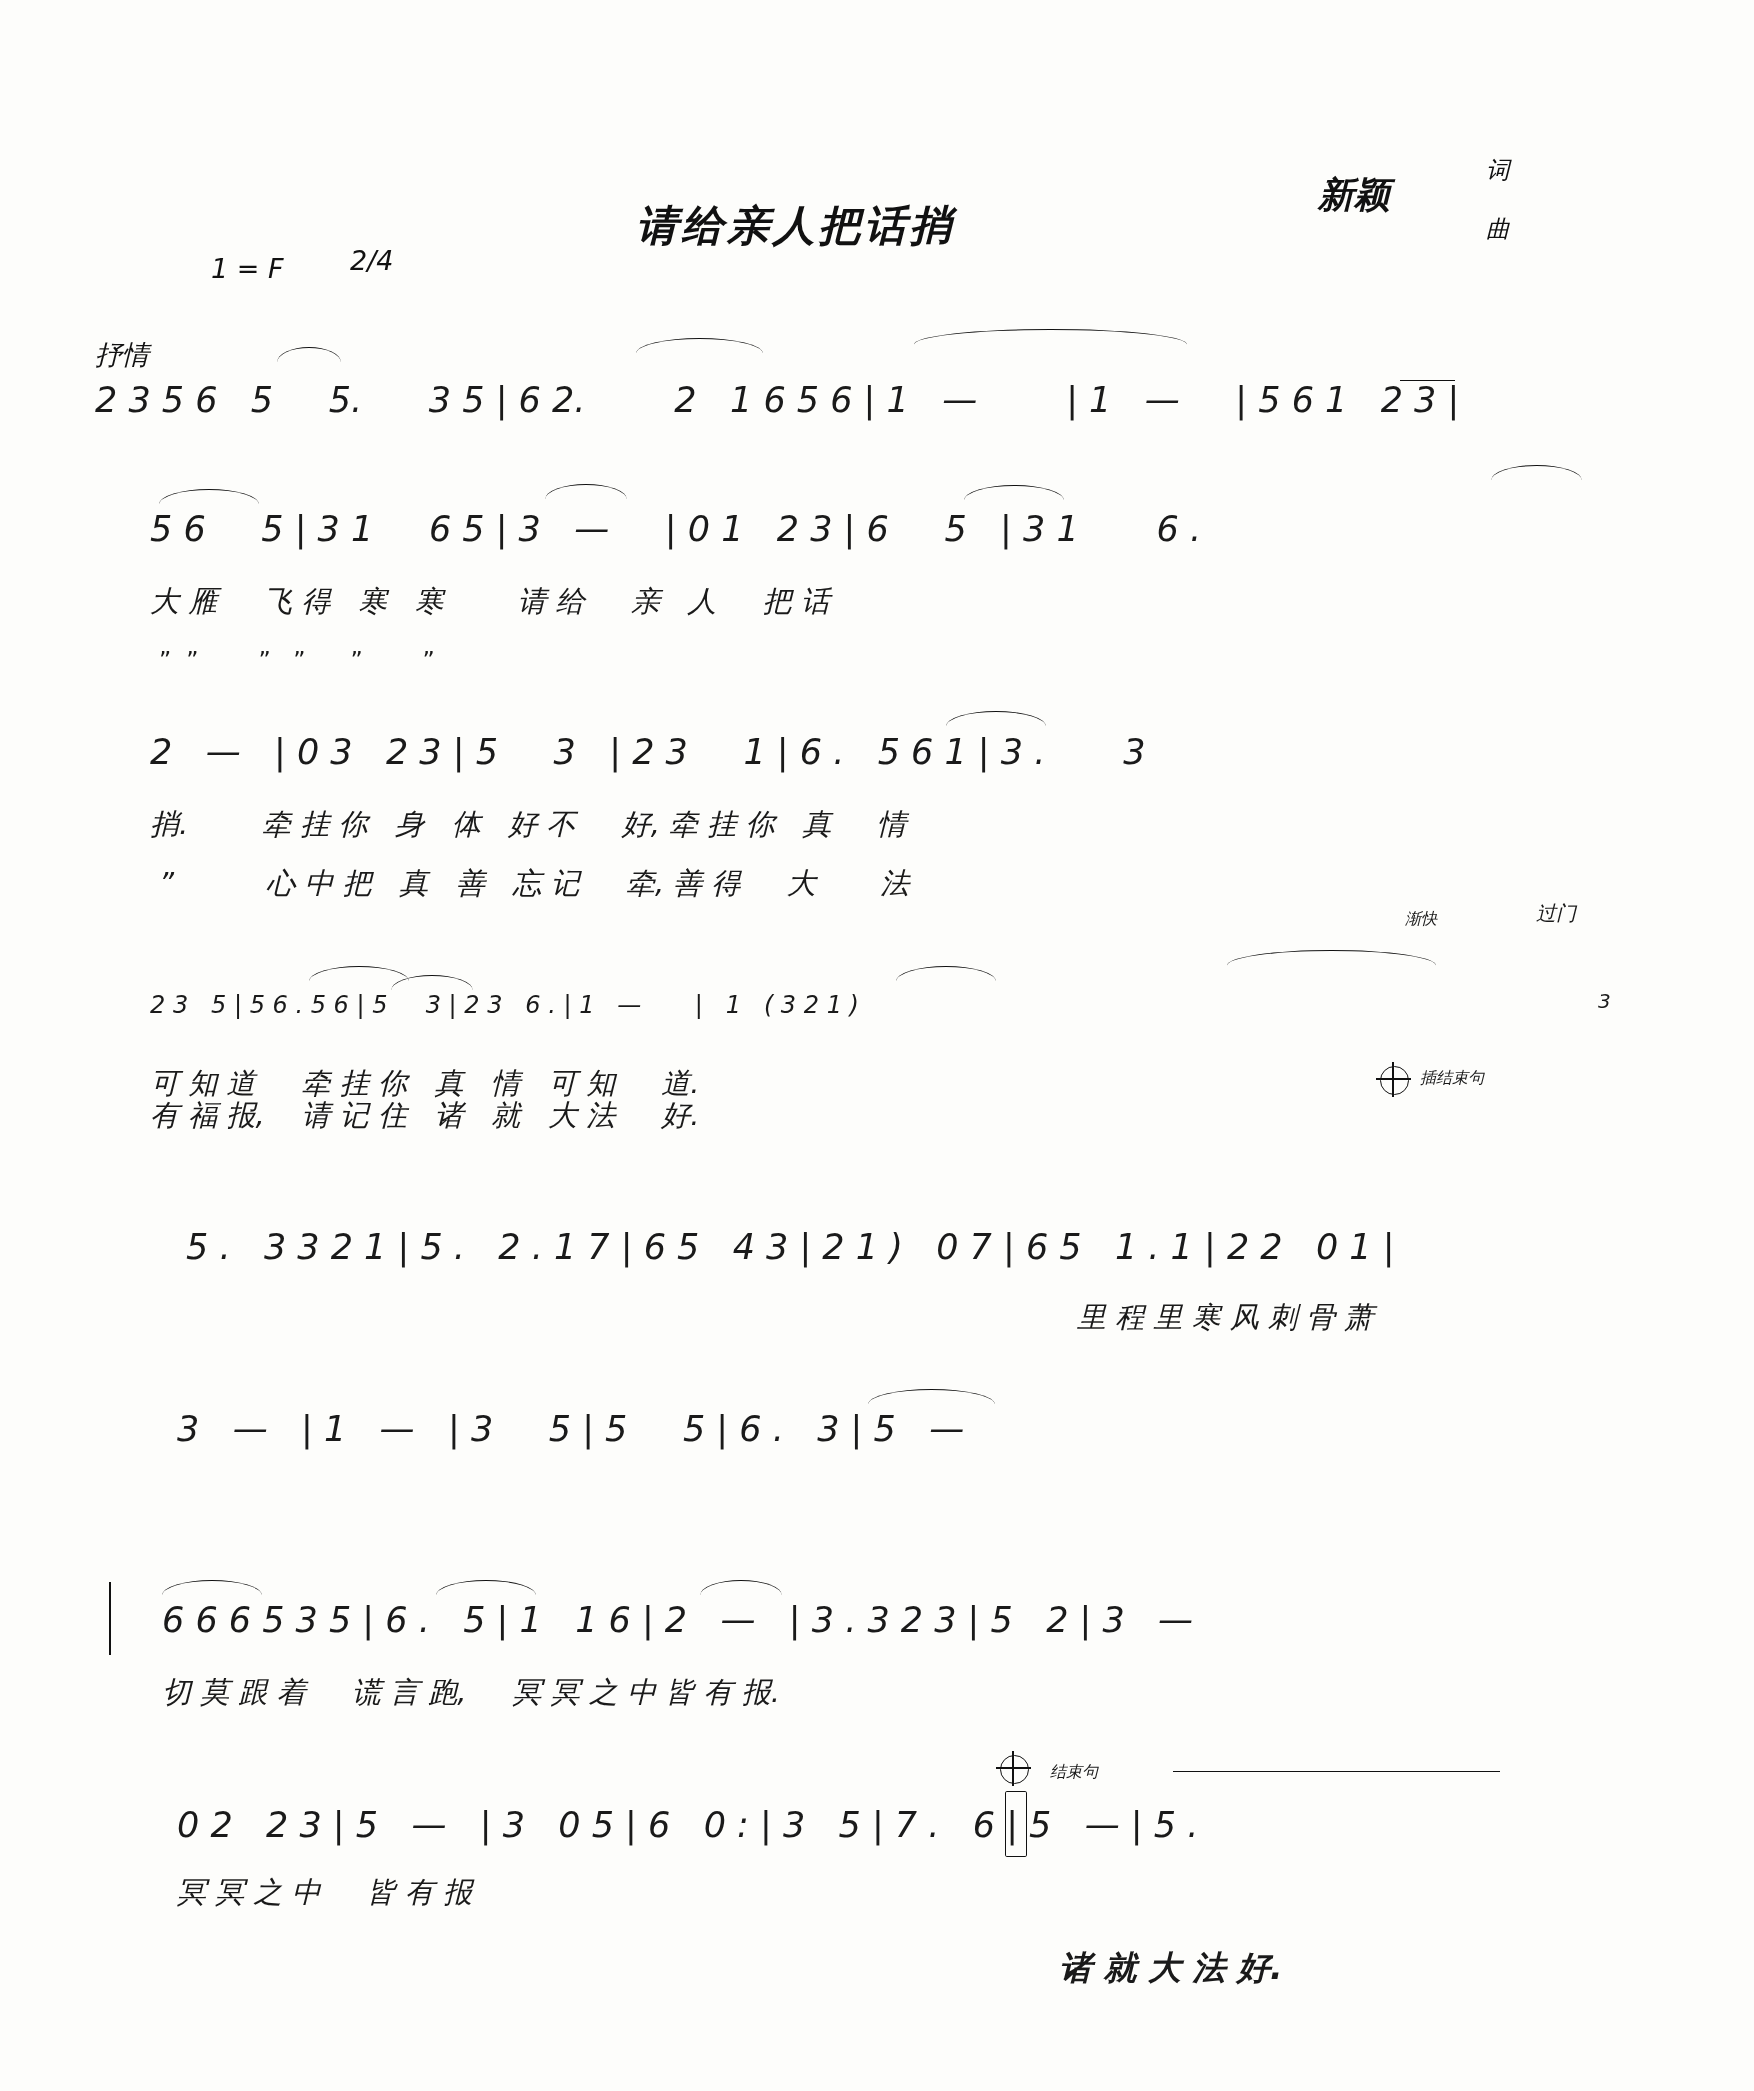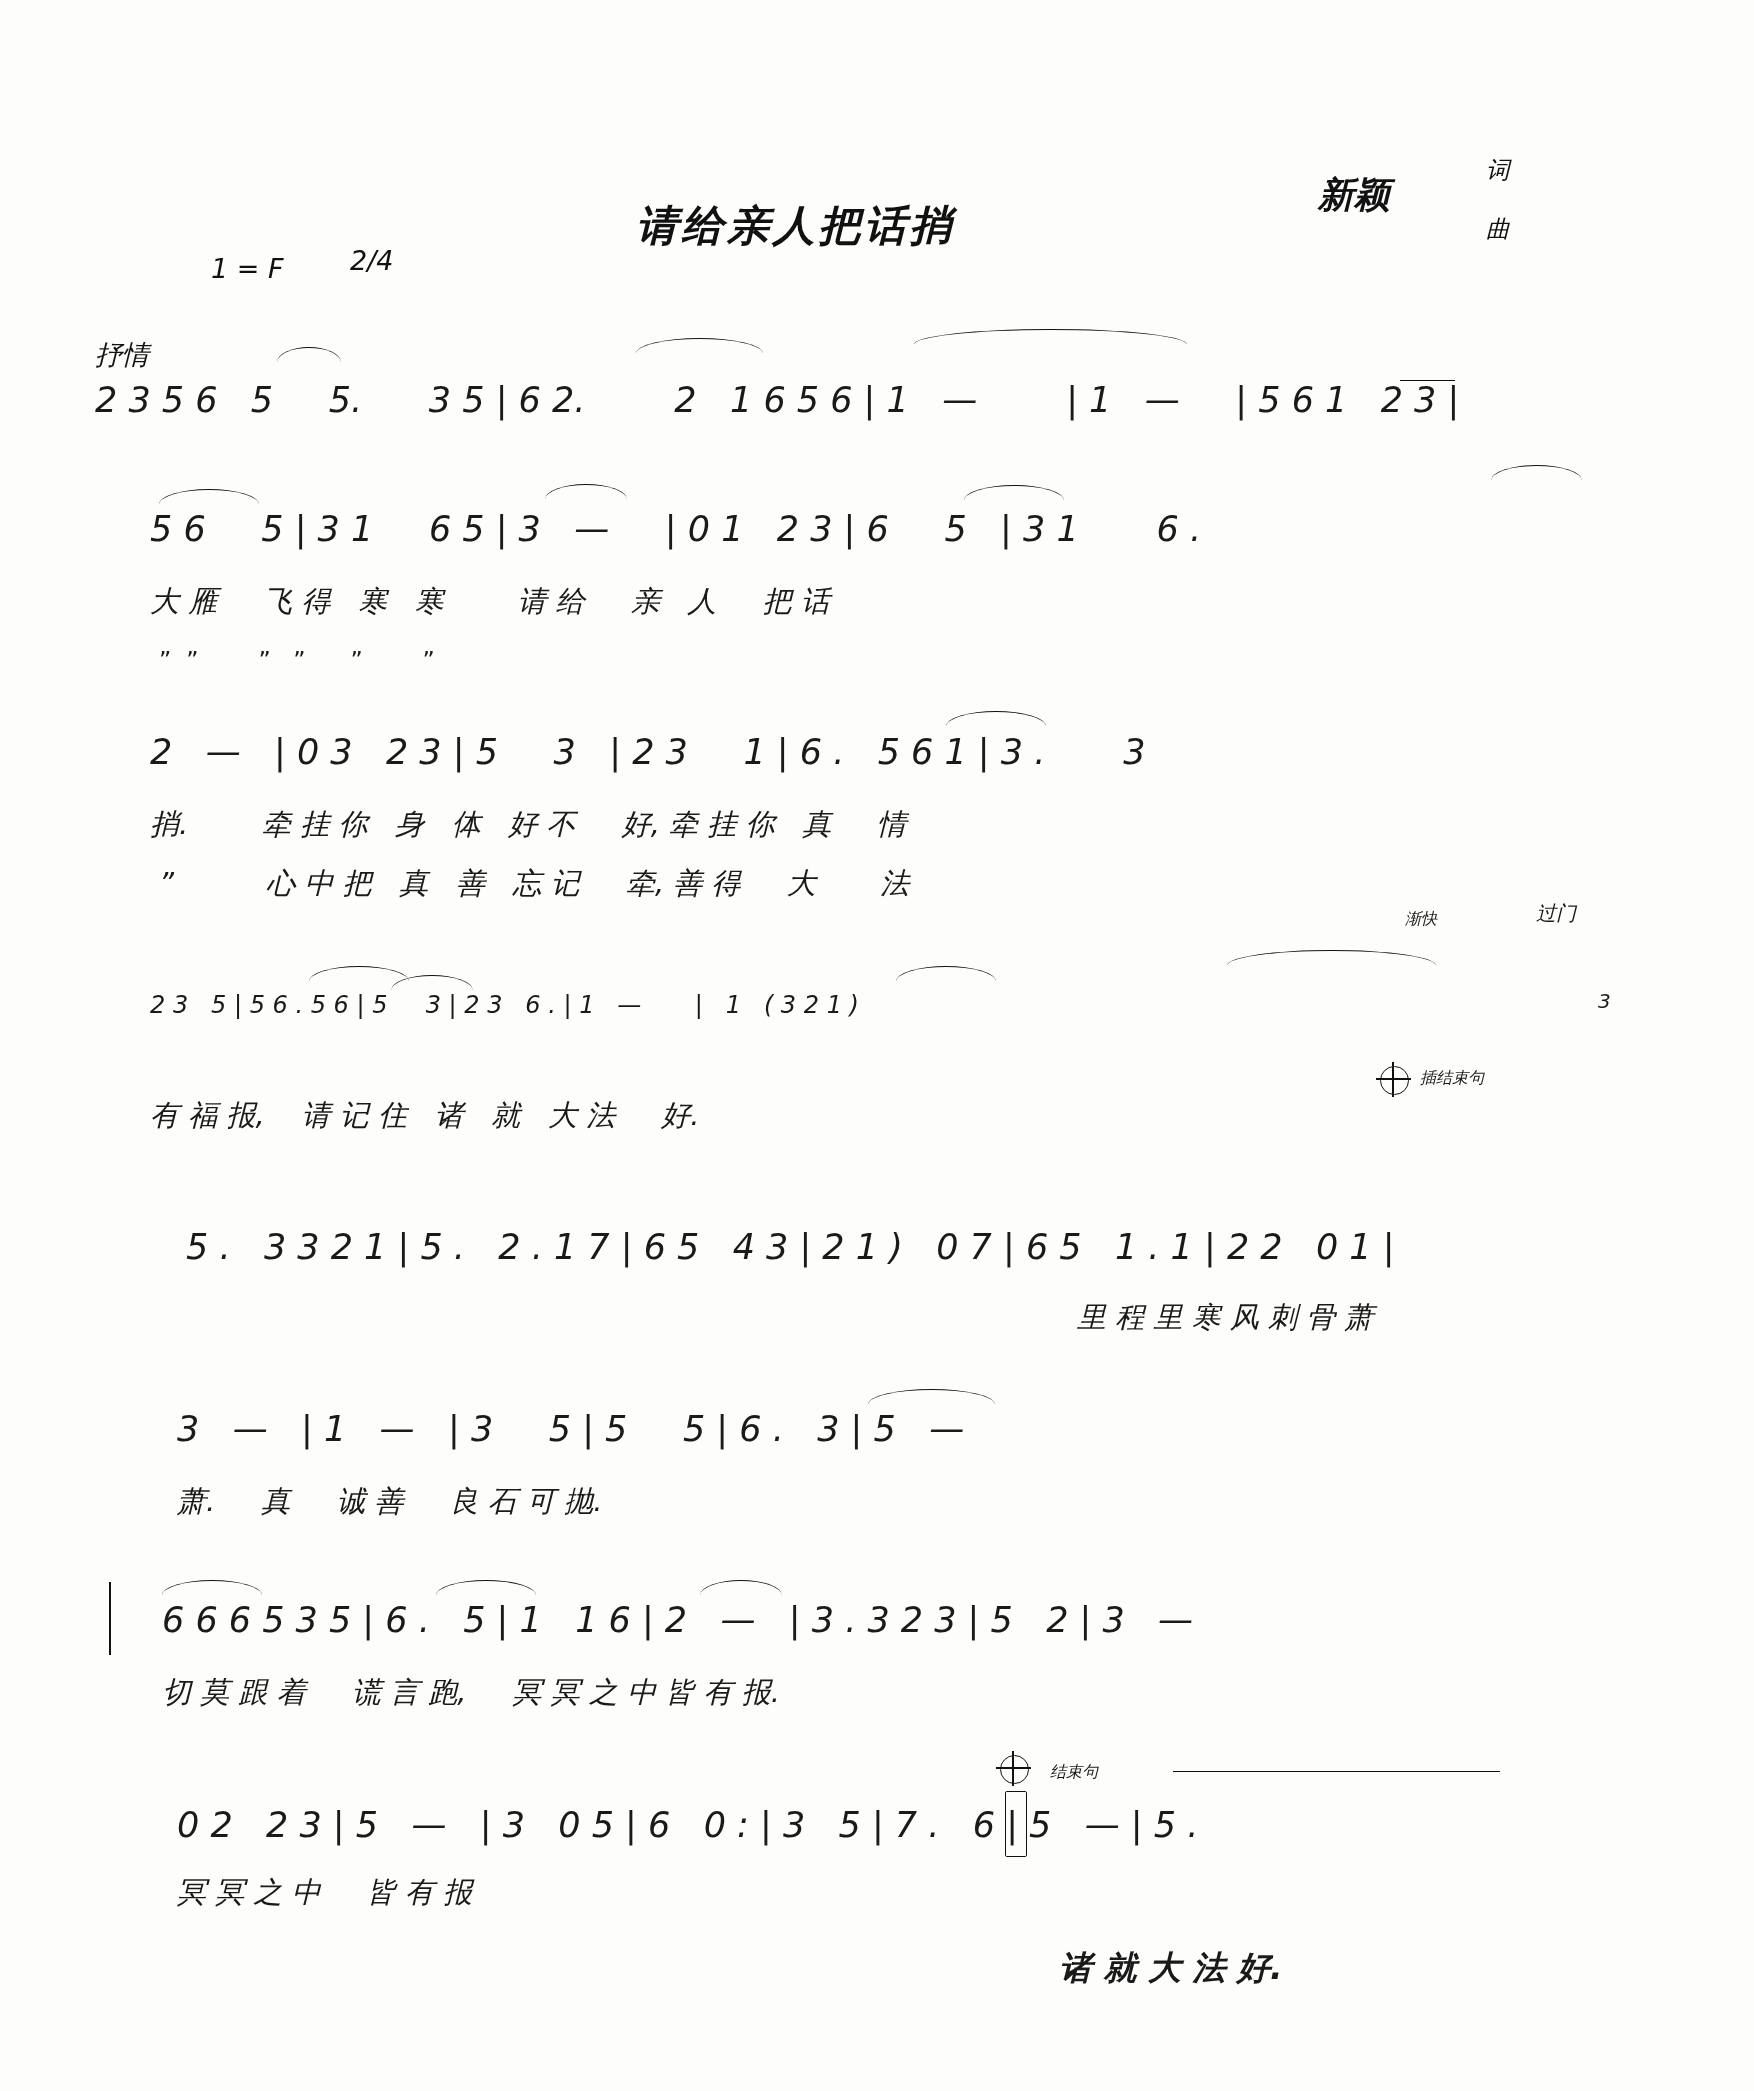--- a/index.html
+++ b/index.html
@@ -162,35 +162,35 @@
   <div class="notes" style="left:150px; top:732px; font-size:35px;">2   —   | 0 3   2 3 | 5     3   | 2 3     1 | 6 .   5 6 1 | 3 .       3</div>
   <div class="lyr" style="left:150px; top:805px;">捎.        牵 挂 你   身   体   好 不     好, 牵 挂 你   真     情</div>
   <div class="lyr2" style="left:159px; top:864px;">”          心 中 把   真   善   忘 记     牵, 善 得     大       法</div>
 
   <div class="slur" style="left:309px; top:966px; width:100px;"></div>
   <div class="slur" style="left:391px; top:975px; width:82px;"></div>
   <div class="slur" style="left:896px; top:966px; width:100px;"></div>
   <div class="slur" style="left:1227px; top:950px; width:209px;"></div>
 
   <div class="notes" style="left:150px; top:991px; font-size:24px;">2 3   5 | 5 6 . 5 6 | 5     3 | 2 3   6 . | 1   —       |   1   ( 3 2 1 )</div>
+  <div class="lyr" style="left:150px; top:1064px;">可 知 道     牵 挂 你   真   情   可 知     道.</div>
   <div class="lyr2" style="left:150px; top:1060px;margin-top:36px;">有 福 报,    请 记 住   诸   就   大 法     好.</div>
 
   <div class="annot" style="left:1405px; top:909px;">渐快</div>
   <div class="annot" style="left:1536px; top:900px; font-size:20px;">过门</div>
   <div class="annot" style="left:1598px; top:989px; font-size:20px;">3</div>
 
   <div class="coda" style="left:1380px; top:1066px;"></div>
   <div class="annot" style="left:1420px; top:1068px;">插结束句</div>
 
   <div class="notes" style="left:186px; top:1227px; font-size:35px;">5 .   3 3 2 1 | 5 .   2 . 1 7 | 6 5   4 3 | 2 1 )   0 7 | 6 5   1 . 1 | 2 2   0 1 |</div>
   <div class="lyr" style="left:1077px; top:1298px;">里 程 里 寒 风 刺 骨 萧</div>
 
   <div class="slur" style="left:868px; top:1389px; width:127px;"></div>
   <div class="notes" style="left:177px; top:1409px; font-size:35px;">3   —   | 1   —   | 3     5 | 5     5 | 6 .   3 | 5   —</div>
-  <div class="lyr" style="left:177px; top:1482px;">萧.     真     诚 善     良 石 可 抛.</div>
 
   <div class="vbar" style="left:109px; top:1582px; height:73px;"></div>
   <div class="slur" style="left:162px; top:1580px; width:100px;"></div>
   <div class="slur" style="left:436px; top:1580px; width:100px;"></div>
   <div class="slur" style="left:700px; top:1580px; width:82px;"></div>
 
   <div class="notes" style="left:162px; top:1600px; font-size:35px;">6 6 6 5 3 5 | 6 .   5 | 1   1 6 | 2   —   | 3 . 3 2 3 | 5   2 | 3   —</div>
   <div class="lyr" style="left:162px; top:1673px;">切 莫 跟 着     谎 言 跑,     冥 冥 之 中 皆 有 报.</div>
 
   <div class="coda" style="left:1000px; top:1755px;"></div>

